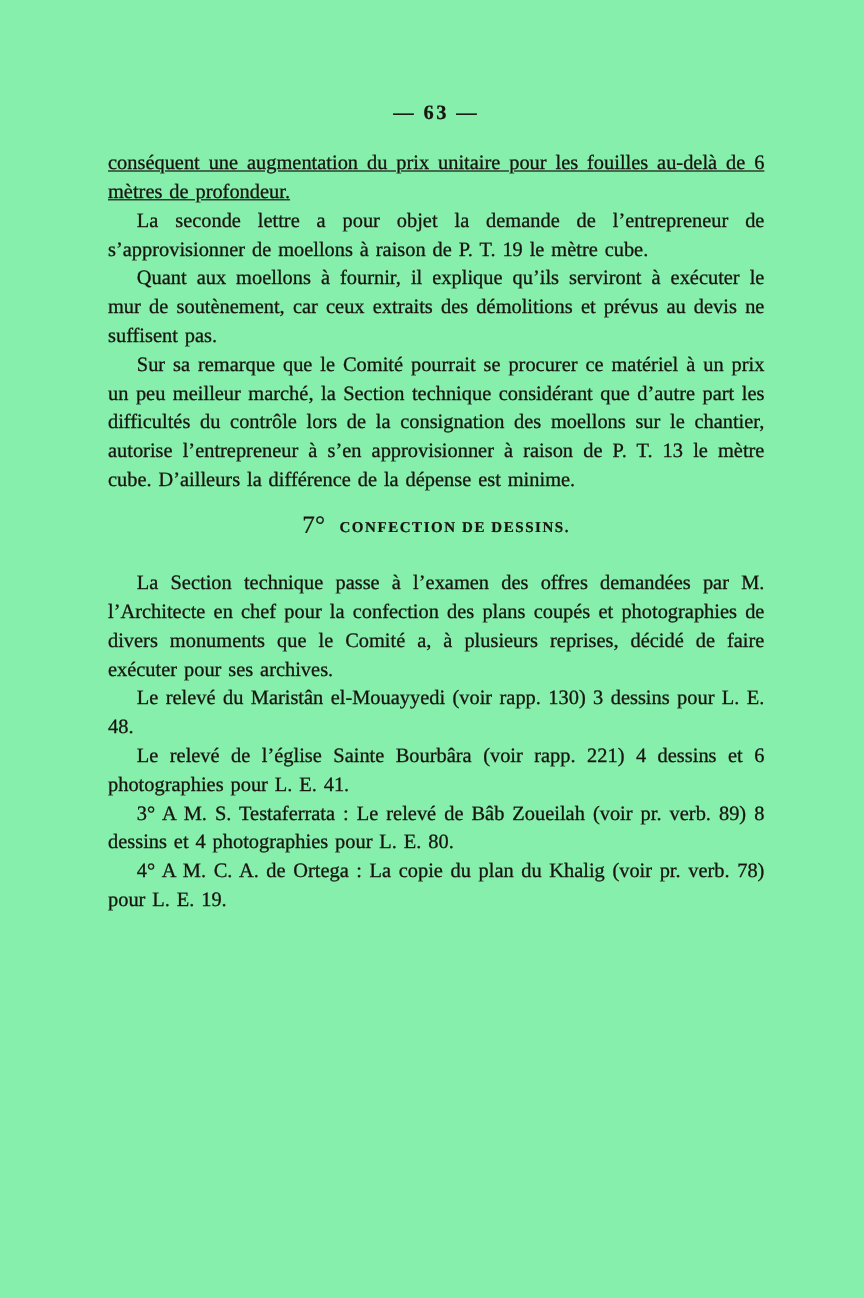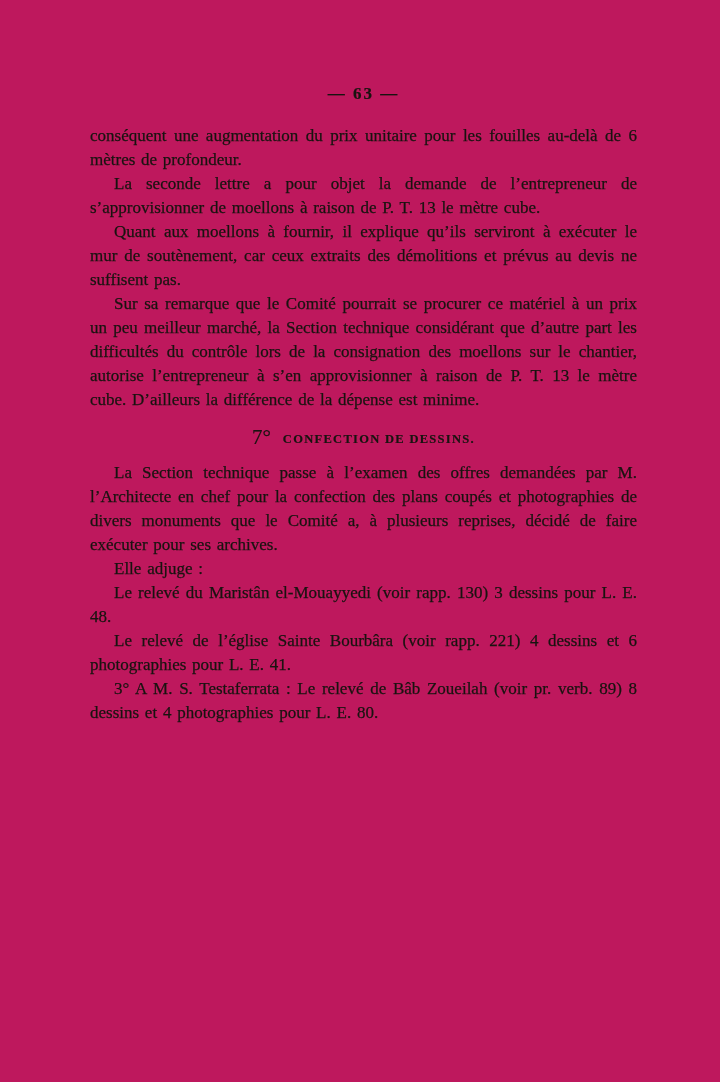--- a/index.html
+++ b/index.html
@@ -12,45 +12,46 @@
     height: 1082px;
     overflow: hidden;
     font-family: "Liberation Serif", "DejaVu Serif", serif;
     color: #181410;
   }
   .page {
     box-sizing: border-box;
     width: 720px;
     height: 1082px;
     padding: 84px 83px 40px 90px;
-    background: #be185d;
+    background: #86efac;
   }
   .page-number {
     text-align: center;
     font-size: 17px;
     font-weight: bold;
     letter-spacing: 2px;
     margin-bottom: 20px;
     -webkit-text-stroke: 0.2px currentColor;
   }
   .para {
     margin: 0;
     font-size: 17px;
     line-height: 24px;
     text-align: justify;
     text-indent: 24px;
     word-spacing: 1.5px;
     -webkit-text-stroke: 0.25px currentColor;
   }
   .para.noindent {
     text-indent: 0;
+    text-decoration: underline;
   }
   .section-heading {
     text-align: center;
-    margin: 13px 0 11px 0;
+    margin: 13px 0 24px 0;
     -webkit-text-stroke: 0.2px currentColor;
   }
   .section-heading .num {
     font-size: 21px;
     font-weight: normal;
     vertical-align: -1px;
   }
   .section-heading .title {
     font-size: 12.5px;
     font-weight: bold;
@@ -59,28 +60,28 @@
   }
 </style>
 </head>
 <body>
 
 <div class="page">
 
   <div class="page-number">— 63 —</div>
 
   <p class="para noindent">conséquent une augmentation du prix unitaire pour les fouilles au-delà de 6 mètres de profondeur.</p>
-  <p class="para">La seconde lettre a pour objet la demande de l’entrepreneur de s’approvisionner de moellons à raison de P. T. 13 le mètre cube.</p>
+  <p class="para">La seconde lettre a pour objet la demande de l’entrepreneur de s’approvisionner de moellons à raison de P. T. 19 le mètre cube.</p>
   <p class="para">Quant aux moellons à fournir, il explique qu’ils serviront à exécuter le mur de soutènement, car ceux extraits des démolitions et prévus au devis ne suffisent pas.</p>
   <p class="para">Sur sa remarque que le Comité pourrait se procurer ce matériel à un prix un peu meilleur marché, la Section technique considérant que d’autre part les difficultés du contrôle lors de la consignation des moellons sur le chantier, autorise l’entrepreneur à s’en approvisionner à raison de P. T. 13 le mètre cube. D’ailleurs la différence de la dépense est minime.</p>
 
   <div class="section-heading">
     <span class="num">7°</span>
     <span class="title">CONFECTION DE DESSINS.</span>
   </div>
 
   <p class="para">La Section technique passe à l’examen des offres demandées par M. l’Architecte en chef pour la confection des plans coupés et photographies de divers monuments que le Comité a, à plusieurs reprises, décidé de faire exécuter pour ses archives.</p>
-  <p class="para">Elle adjuge :</p>
   <p class="para">Le relevé du Maristân el-Mouayyedi (voir rapp. 130) 3 dessins pour L. E. 48.</p>
   <p class="para">Le relevé de l’église Sainte Bourbâra (voir rapp. 221) 4 dessins et 6 photographies pour L. E. 41.</p>
   <p class="para">3°  A M. S. Testaferrata : Le relevé de Bâb Zoueilah (voir pr. verb. 89) 8 dessins et 4 photographies pour L. E. 80.</p>
+  <p class="para">4°  A M. C. A. de Ortega : La copie du plan du Khalig (voir pr. verb. 78) pour L. E. 19.</p>
 
 </div>
 
 </body></html>

